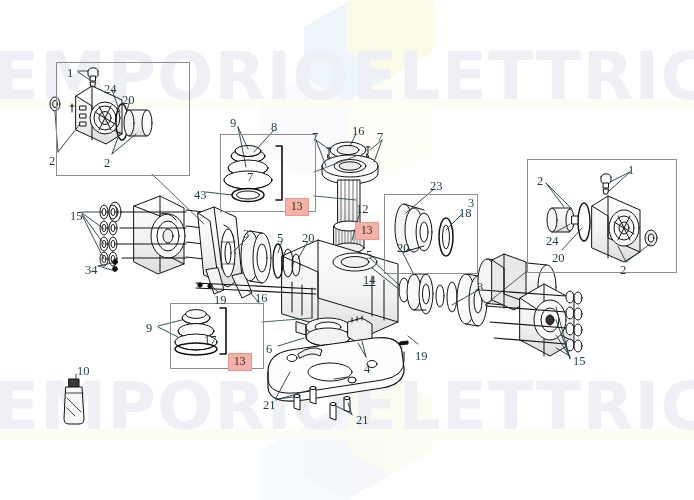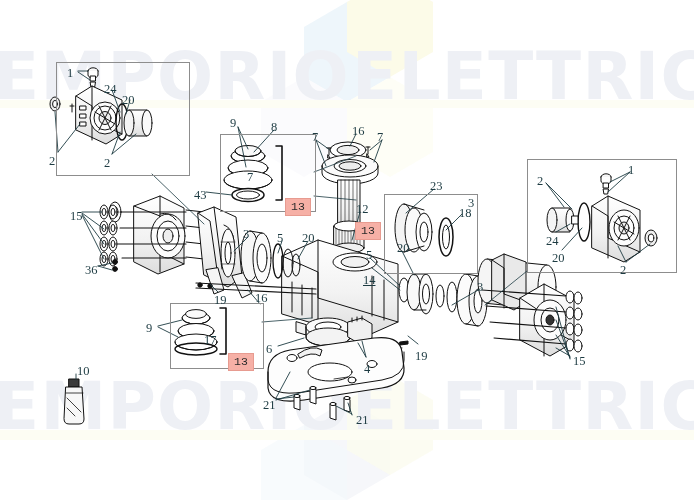--- a/index.html
+++ b/index.html
@@ -33,21 +33,21 @@
     font-family:"Liberation Serif", serif;
     font-size:12.5px;
     color:#1d3b42;
     line-height:1;
     z-index:4;
     user-select:none;
     white-space:nowrap;
   }
   .badge{
     position:absolute;
-    font-family:Liberation Mono, monospace;
+    font-family:Liberation Serif, serif;
     font-size:11.5px;
     color:#2a2a2a;
     background:#f6b0a6;
     border:1px solid #e79b90;
     padding:2px 5px 2px 5px;
     line-height:1;
     z-index:5;
     user-select:none;
   }
   .inset-box{
@@ -473,21 +473,21 @@
       <div class="lbl" style="left: 356px; top: 203px;">12</div>
       <div class="lbl" style="left: 430px; top: 180px;">23</div>
       <div class="lbl" style="left: 468px; top: 197px;">3</div>
       <div class="lbl" style="left: 459px; top: 207px;">18</div>
       <div class="lbl" style="left: 628px; top: 164px;">1</div>
       <div class="lbl" style="left: 537px; top: 175px;">2</div>
       <div class="lbl" style="left: 620px; top: 264px;">2</div>
       <div class="lbl" style="left: 546px; top: 235px;">24</div>
       <div class="lbl" style="left: 552px; top: 252px;">20</div>
       <div class="lbl" style="left: 70px; top: 210px;">15</div>
-      <div class="lbl" style="left: 85px; top: 264px;">36</div>
+      <div class="lbl" style="left: 85px; top: 264px;">34</div>
       <div class="lbl" style="left: 243px; top: 228px;">3</div>
       <div class="lbl" style="left: 277px; top: 232px;">5</div>
       <div class="lbl" style="left: 302px; top: 232px;">20</div>
       <div class="lbl" style="left: 214px; top: 294px;">19</div>
       <div class="lbl" style="left: 255px; top: 292px;">16</div>
       <div class="lbl" style="left: 366px; top: 249px;">5</div>
       <div class="lbl" style="left: 363px; top: 274px; text-decoration: underline;">14</div>
       <div class="lbl" style="left: 397px; top: 242px;">20</div>
       <div class="lbl" style="left: 146px; top: 322px;">9</div>
       <div class="lbl" style="left: 204px; top: 334px;">17</div>

